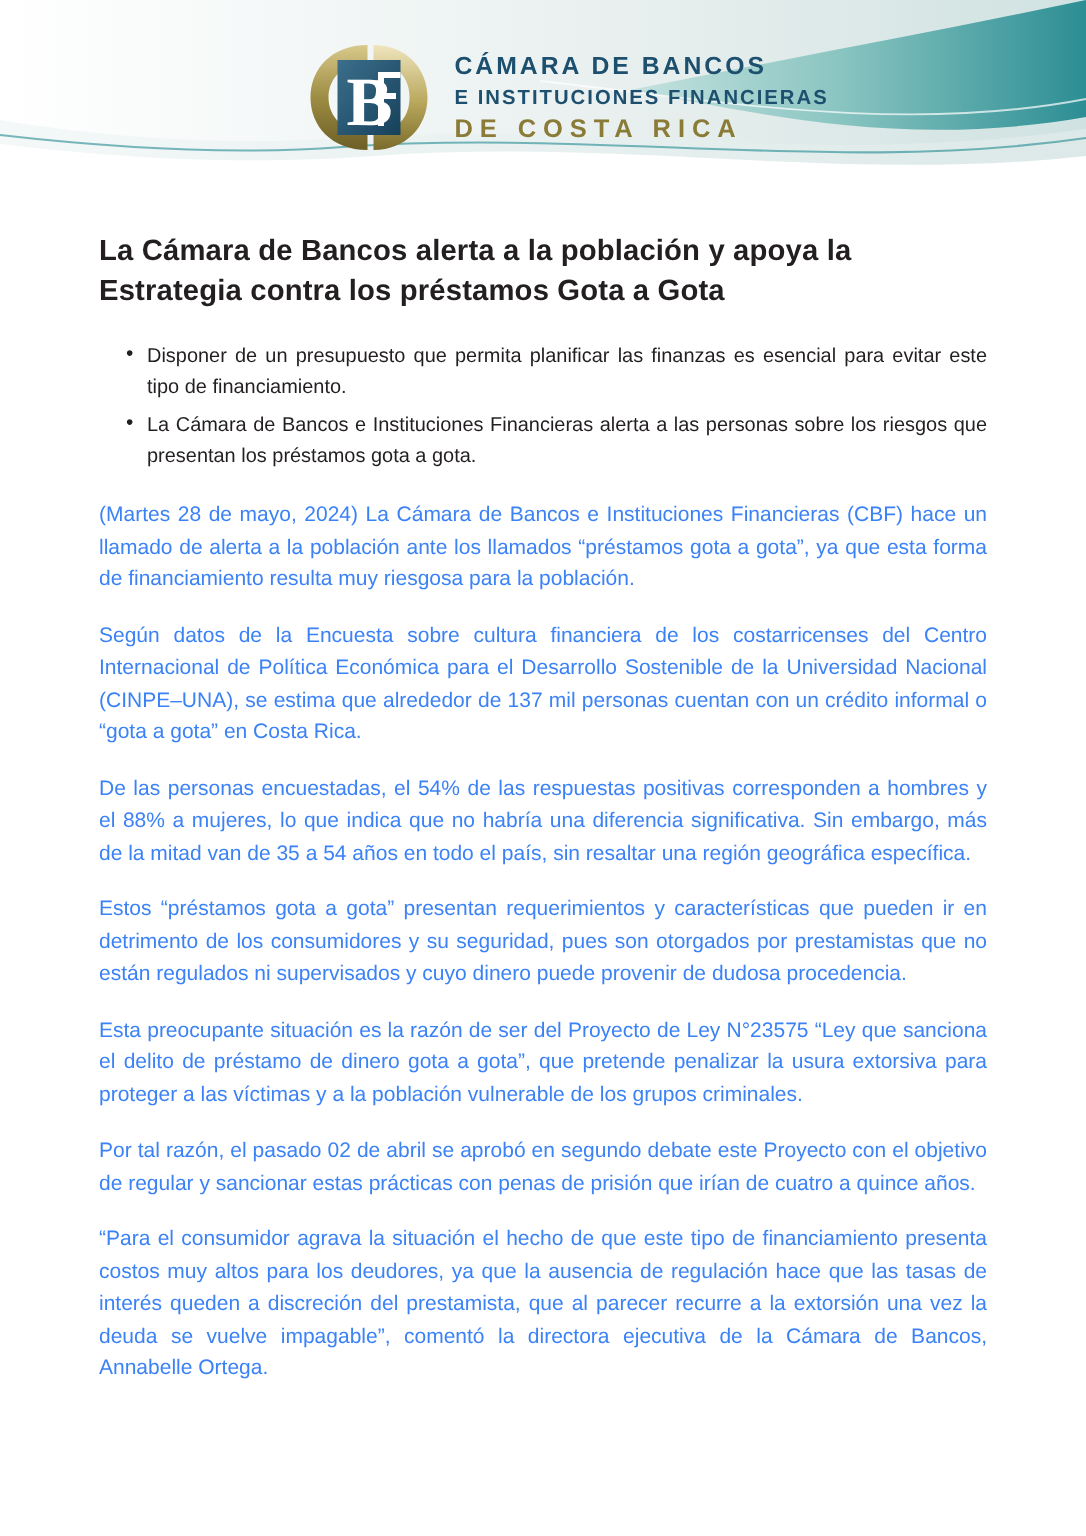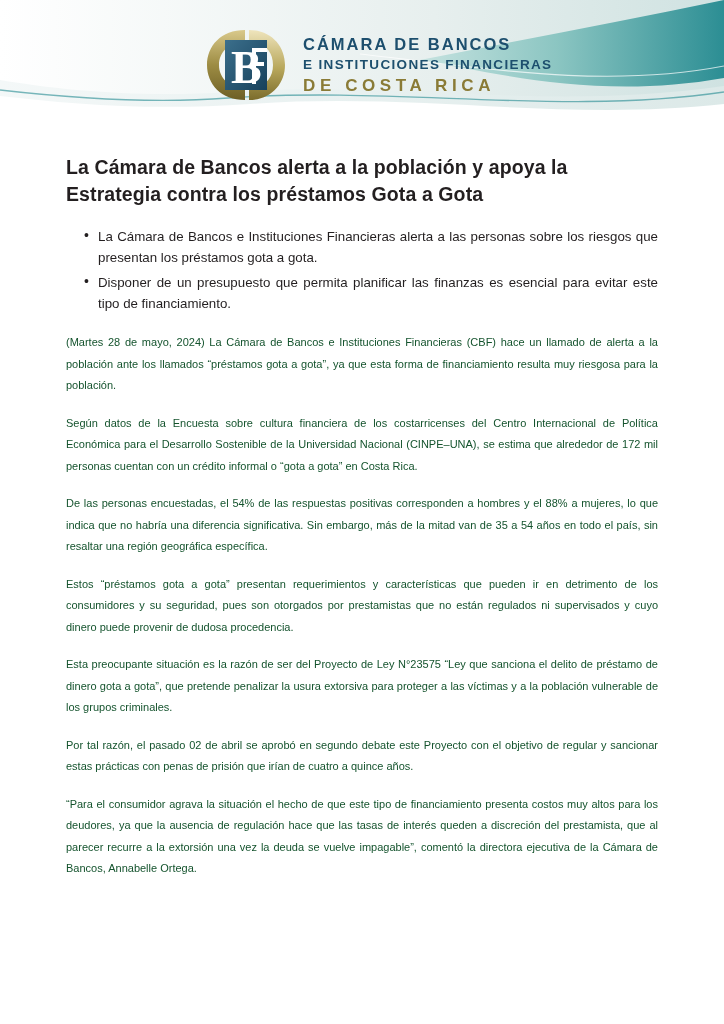--- a/index.html
+++ b/index.html
@@ -106,25 +106,25 @@
   }
   ul.bullets li::before {
     content: "\2022";
     position: absolute;
     left: 0;
     top: -1px;
     font-size: 14px;
     color: #231f20;
   }
   p.para {
-    font-size: 11px;
+    font-size: 14px;
     line-height: 21.5px;
     text-align: justify;
     margin: 0 0 16px 0;
-    color: #14532d;
+    color: #3b82f6;
   }
   .spacer-bottom { height: 10px; }
 </style>
 </head>
 <body>
 
 <div class="header">
   <svg class="band-svg" width="724" height="124" viewBox="0 0 724 124">
     <defs>
       <linearGradient id="gradTeal" x1="0" y1="0" x2="1" y2="0">
@@ -189,26 +189,26 @@
       <div class="logo-line3">DE COSTA RICA</div>
     </div>
   </div>
 </div>
 
 <div class="content">
 
   <h1 class="title">La Cámara de Bancos alerta a la población y apoya la Estrategia contra los préstamos Gota a Gota</h1>
 
   <ul class="bullets">
+    <li>Disponer de un presupuesto que permita planificar las finanzas es esencial para evitar este tipo de financiamiento.</li>
     <li>La Cámara de Bancos e Instituciones Financieras alerta a las personas sobre los riesgos que presentan los préstamos gota a gota.</li>
-    <li>Disponer de un presupuesto que permita planificar las finanzas es esencial para evitar este tipo de financiamiento.</li>
   </ul>
 
   <p class="para">(Martes 28 de mayo, 2024) La Cámara de Bancos e Instituciones Financieras (CBF) hace un llamado de alerta a la población ante los llamados “préstamos gota a gota”, ya que esta forma de financiamiento resulta muy riesgosa para la población.</p>
-  <p class="para">Según datos de la Encuesta sobre cultura financiera de los costarricenses del Centro Internacional de Política Económica para el Desarrollo Sostenible de la Universidad Nacional (CINPE–UNA), se estima que alrededor de 172 mil personas cuentan con un crédito informal o “gota a gota” en Costa Rica.</p>
+  <p class="para">Según datos de la Encuesta sobre cultura financiera de los costarricenses del Centro Internacional de Política Económica para el Desarrollo Sostenible de la Universidad Nacional (CINPE–UNA), se estima que alrededor de 137 mil personas cuentan con un crédito informal o “gota a gota” en Costa Rica.</p>
   <p class="para">De las personas encuestadas, el 54% de las respuestas positivas corresponden a hombres y el 88% a mujeres, lo que indica que no habría una diferencia significativa. Sin embargo, más de la mitad van de 35 a 54 años en todo el país, sin resaltar una región geográfica específica.</p>
   <p class="para">Estos “préstamos gota a gota” presentan requerimientos y características que pueden ir en detrimento de los consumidores y su seguridad, pues son otorgados por prestamistas que no están regulados ni supervisados y cuyo dinero puede provenir de dudosa procedencia.</p>
   <p class="para">Esta preocupante situación es la razón de ser del Proyecto de Ley N°23575 “Ley que sanciona el delito de préstamo de dinero gota a gota”, que pretende penalizar la usura extorsiva para proteger a las víctimas y a la población vulnerable de los grupos criminales.</p>
   <p class="para">Por tal razón, el pasado 02 de abril se aprobó en segundo debate este Proyecto con el objetivo de regular y sancionar estas prácticas con penas de prisión que irían de cuatro a quince años.</p>
   <p class="para">“Para el consumidor agrava la situación el hecho de que este tipo de financiamiento presenta costos muy altos para los deudores, ya que la ausencia de regulación hace que las tasas de interés queden a discreción del prestamista, que al parecer recurre a la extorsión una vez la deuda se vuelve impagable”, comentó la directora ejecutiva de la Cámara de Bancos, Annabelle Ortega.</p>
 
   <div class="spacer-bottom"></div>
 </div>
 
 </body></html>

